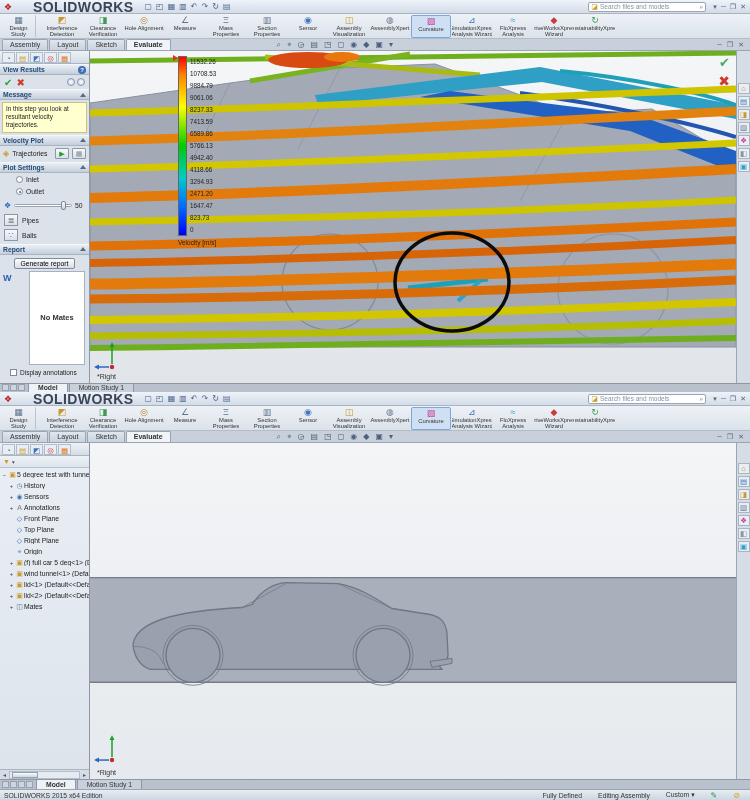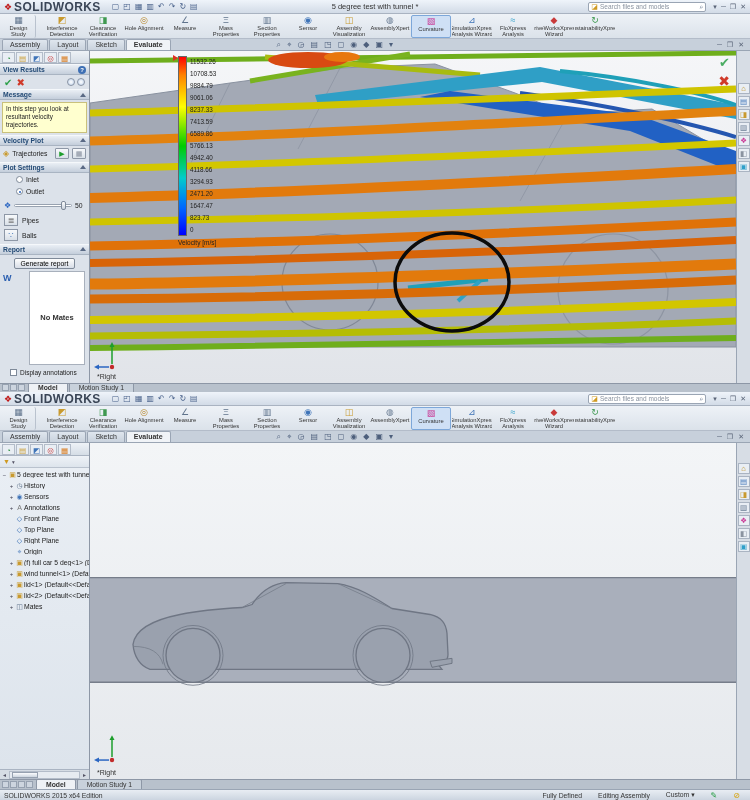--- a/index.html
+++ b/index.html
@@ -7,21 +7,21 @@
     font-family:"Liberation Sans","DejaVu Sans",sans-serif; font-size:8px; color:#222; background:#cfd6df;}
   .screen{width:750px;height:800px;display:flex;flex-direction:column;}
   .sw-window{display:flex;flex-direction:column;}
   .win-top{height:392px;} .win-bottom{height:408px;}
 
   
   .titlebar{height:14px;flex:0 0 14px;display:flex;align-items:center;gap:3px;padding:0 4px;
     background:linear-gradient(#eff4fa,#d2dbe7);border-bottom:1px solid #a9b3c1;position:relative;}
   .logo{display:flex;align-items:center;gap:2px;}
   .logo-mark{color:#c01818;font-size:9px;line-height:10px;}
-  .logo-text{font-weight:bold;font-size:12px;color:#3a4556;letter-spacing:.4px;}
+  .logo-text{font-weight:bold;font-size:14px;color:#3a4556;letter-spacing:.4px;margin-left:19px;}
   .qa-icons{display:flex;gap:4px;margin-left:8px;}
   .qa{color:#48618a;font-size:8px;line-height:10px;}
   .win-title{position:absolute;left:0;right:0;text-align:center;font-size:7.5px;color:#333;pointer-events:none;}
   .search-box{margin-left:auto;display:flex;align-items:center;gap:2px;background:#fff;border:1px solid #9aa5b4;
     border-radius:2px;height:10px;width:118px;padding:0 2px;z-index:2;}
   .search-glyph{color:#cf9a22;font-size:7px;}
   .search-text{color:#8a93a0;font-size:6.5px;flex:1;white-space:nowrap;overflow:hidden;}
   .mag{color:#5a6a85;font-size:7px;}
   .win-btns{display:flex;gap:4px;margin-left:4px;z-index:2;}
   .wb{color:#5a6578;font-size:7px;line-height:10px;}
@@ -164,21 +164,20 @@
       <span class="qa-icons">
           <span class="qa">▢</span>
           <span class="qa">◰</span>
           <span class="qa">▦</span>
           <span class="qa">▥</span>
           <span class="qa">↶</span>
           <span class="qa">↷</span>
           <span class="qa">↻</span>
           <span class="qa">▤</span>
         </span>
-      <span class="win-title">5 degree test with tunnel *</span>
       <span class="search-box">
         <span class="search-glyph">◪</span>
         <span class="search-text">Search files and models</span>
         <span class="mag">⌕</span>
       </span>
       <span class="win-btns">
           <span class="wb">▾</span>
           <span class="wb">─</span>
           <span class="wb">❐</span>
           <span class="wb">✕</span>

